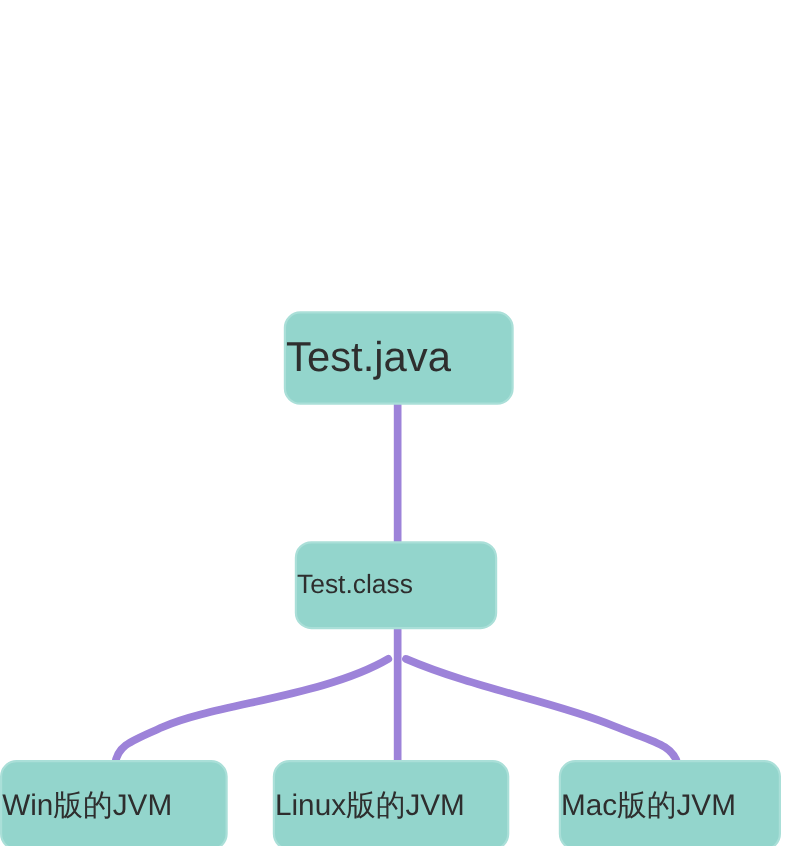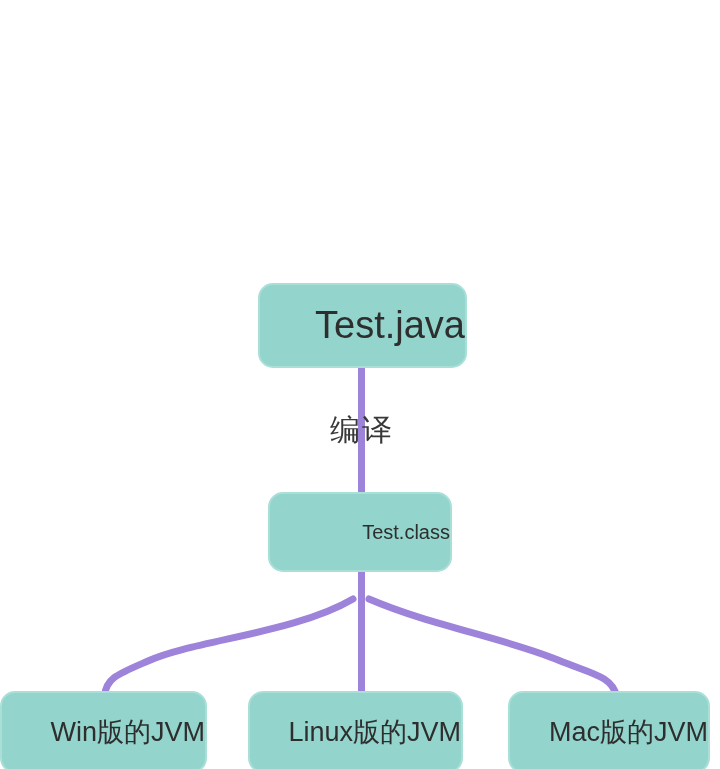--- a/index.html
+++ b/index.html
@@ -29,26 +29,26 @@
   }
   .node {
     position: absolute;
     z-index: 2;
     box-sizing: border-box;
     background: var(--node-fill, #93d5cc);
     border: 2px solid var(--node-border, #aadfd8);
     border-radius: 15px;
     display: flex;
     align-items: center;
-    justify-content: flex-end;
+    justify-content: flex-start;
     color: var(--text, #2e2e2e);
     white-space: nowrap;
   }
   .node-root    { left: 258px; top: 283px; width: 209px; height: 85px; font-size: 38px; }
-  .node-class   { left: 268px; top: 492px; width: 184px; height: 80px; font-size: 20px; }
+  .node-class   { left: 268px; top: 492px; width: 184px; height: 80px; font-size: 24px; }
   .node-win     { left: 0px;   top: 691px; width: 207px; height: 82px; font-size: 27px; }
   .node-linux   { left: 248px; top: 691px; width: 215px; height: 82px; font-size: 27px; }
   .node-mac     { left: 508px; top: 691px; width: 202px; height: 82px; font-size: 27px; }
   .edge-label {
     position: absolute;
     z-index: 3;
     width: 160px;
     text-align: center;
     font-size: 30px;
     color: var(--label-text, #383838);
@@ -66,23 +66,20 @@
     <path class="edge" d="M 361.5 367 L 361.5 493"></path>
     <path class="edge" d="M 361.5 571 L 361.5 696"></path>
     <path class="edge" d="M 353 599 C 295 633, 195 640, 148 661 C 118 674, 106 678, 104.5 696"></path>
     <path class="edge" d="M 369 599 C 432 626, 505 638, 558 660 C 592 674, 612 676, 616.5 696"></path>
   </svg>
 
   <div class="node node-root">
     <span>Test.java</span>
   </div>
 
-  <div class="edge-label edge-label-compile">
-    <span>编译</span>
-  </div>
 
   <div class="node node-class">
     <span>Test.class</span>
   </div>
 
 
   <div class="node node-win">
     <span>Win版的JVM</span>
   </div>
 

